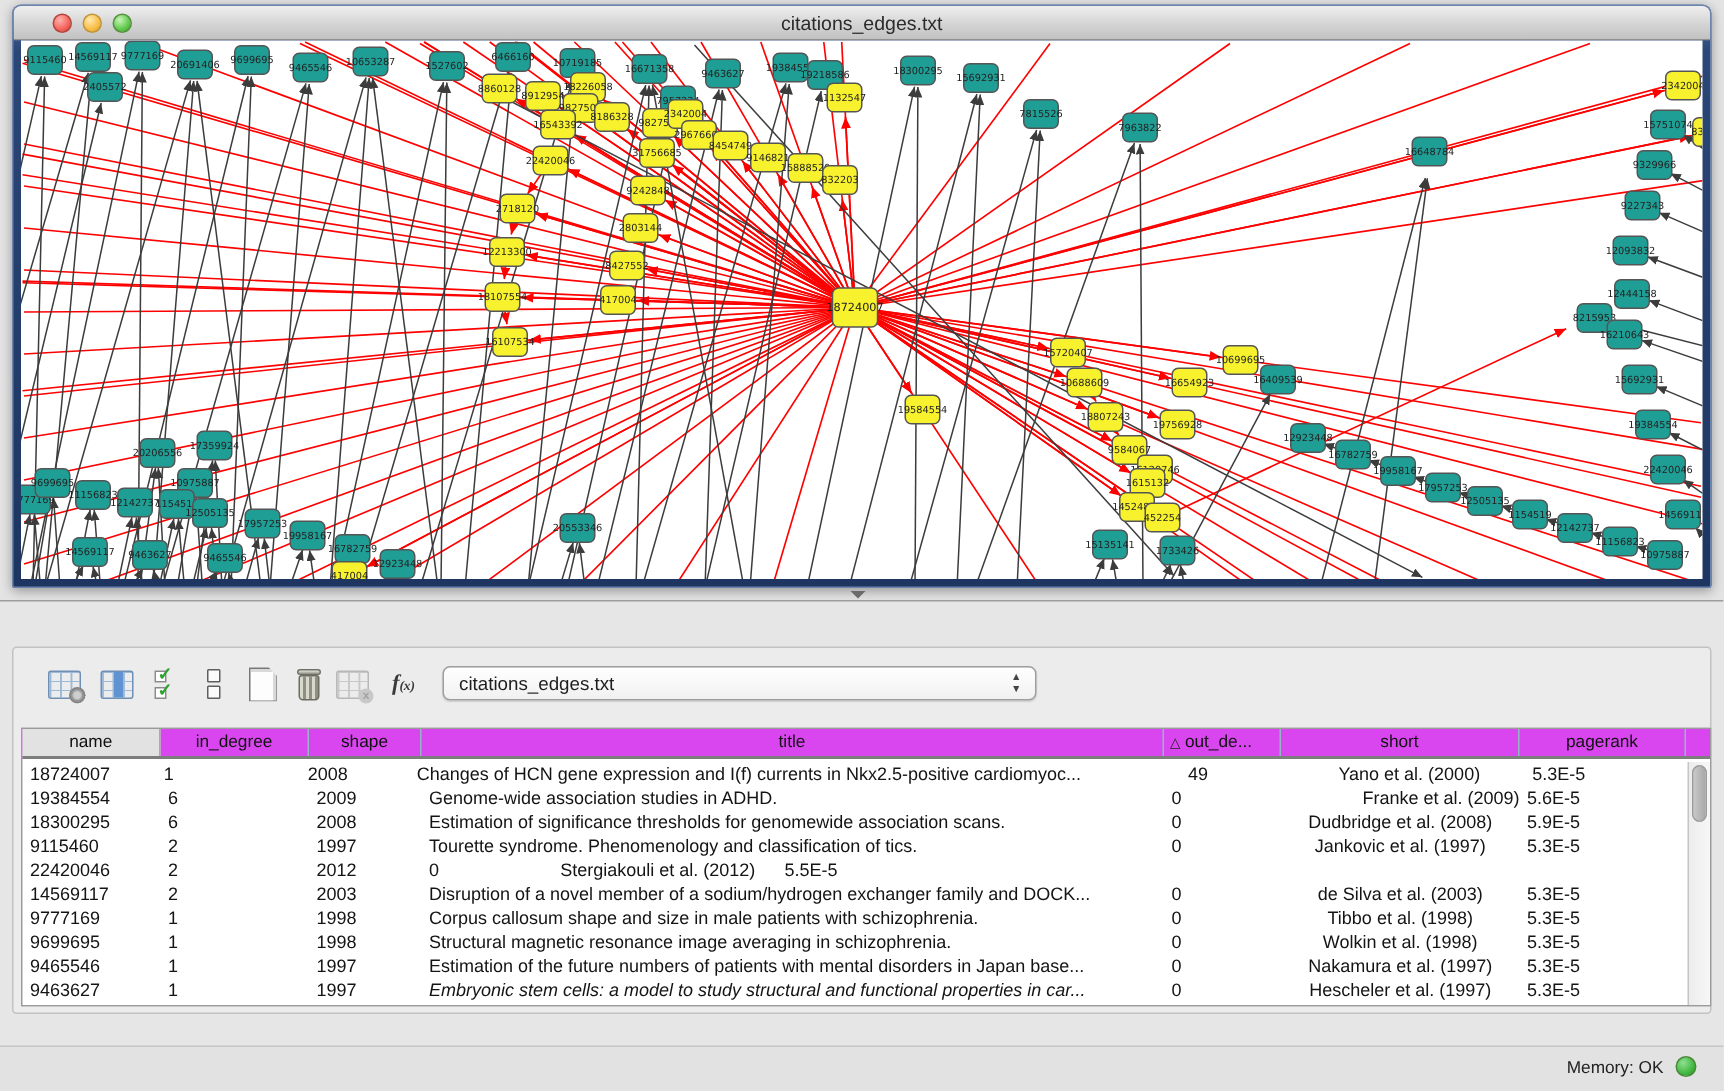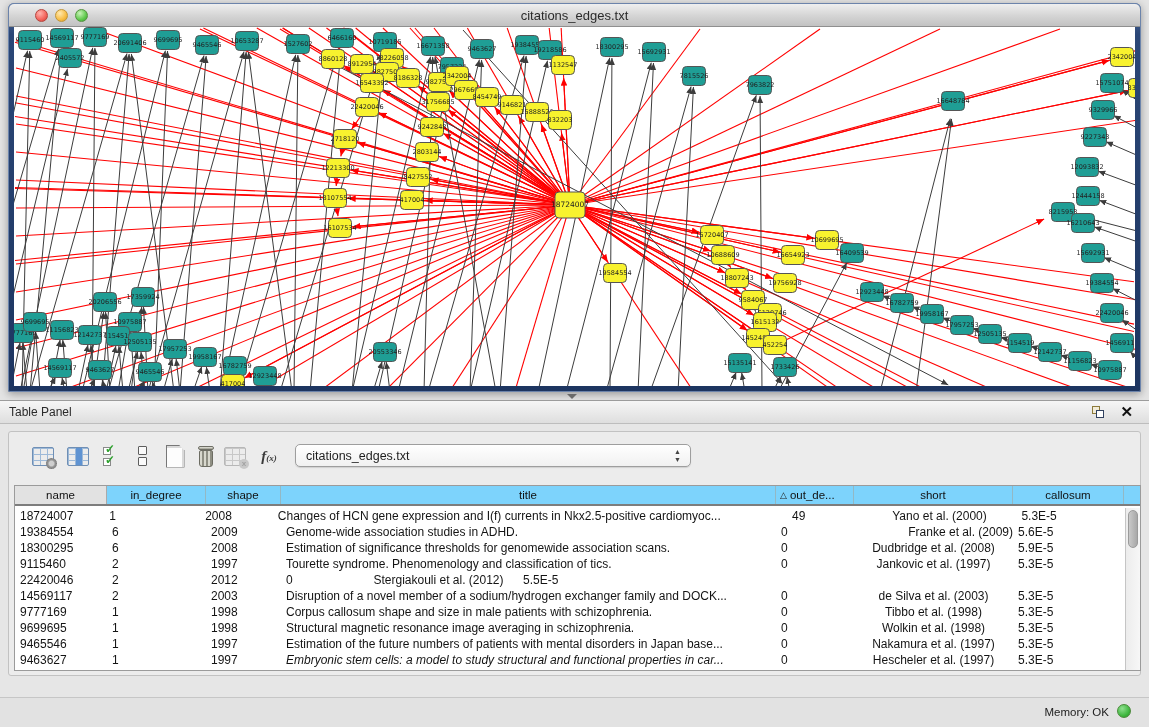--- a/index.html
+++ b/index.html
@@ -75,21 +75,21 @@
   #net-combo { position:absolute; left:280px; top:2px; width:396px; height:23px;
     background:linear-gradient(180deg,#ffffff,#f1f1f1); border:1px solid #9e9e9e;
     border-radius:5px; box-shadow:0 1px 1px rgba(0,0,0,.12); }
   #net-combo .val { position:absolute; left:10px; top:4px; font-size:12.5px; color:#1e1e1e; }
   #net-combo .arrows { position:absolute; right:9px; top:3px; font-size:7px; color:#444; line-height:8px; text-align:center;}
 
   
   #data-table { position:absolute; left:5px; top:53px; width:1127px; height:186px;
     background:#ffffff; border:1px solid #9b9b9b; }
   #hdr-row { position:absolute; left:0; top:0; height:20px; width:1125px; display:flex;
-    border-bottom:2px solid #7d7d7d; background:#7dd3fc; }
+    border-bottom:2px solid #7d7d7d; background:#d946ef; }
   .hc { height:100%; font-size:11.5px; color:#111; display:flex; align-items:center;
     justify-content:center; border-right:1px solid #93b8c4; overflow:hidden; white-space:nowrap;}
   .hc.first { background:#e2e2e2; border-right:1px solid #aaa; }
   .hc .tri { font-size:9px; margin-right:3px; color:#222; }
   .hc.left { justify-content:flex-start; padding-left:4px; }
   #rows { position:absolute; left:0; top:22px; width:1109px; }
   .trow { display:flex; height:16px; line-height:16px; font-size:12px; color:#141414; white-space:nowrap;}
   .tc { overflow:hidden; padding-left:5px; }
   .tc.center { text-align:center; padding-left:0; }
   #vscroll { position:absolute; right:0px; top:22px; width:15px; bottom:0;
@@ -762,28 +762,20 @@
             <rect x="555" y="192" width="30" height="26" rx="4" fill="#f8f22e" stroke="#555555" stroke-width="1"></rect>
             <text x="570" y="207.3" text-anchor="middle" font-size="7.5" fill="#222" font-family="&quot;DejaVu Sans&quot;, sans-serif">18724007</text>
           </g>
         </svg>
     </div>
   </div>
 
   <div id="splitter-handle"></div>
 
   <div id="table-panel">
-    <div id="panel-header">
-      <span id="panel-title">Table Panel</span>
-      <span id="float-icon">
-          <span class="sq1"></span>
-          <span class="sq2"></span>
-        </span>
-      <span id="panel-close">✕</span>
-    </div>
 
     <div id="panel-inner">
       <div id="tbl-toolbar">
         <span class="tb-icon" style="left:14px">
           <span class="mini-table">
               <span class="gear"></span>
             </span>
           </span>
         <span class="tb-icon" style="left:49px">
           <span class="mini-table">
@@ -842,21 +834,21 @@
               <span>title</span>
             </div>
             <div class="hc left" style="width: 78px;">
               <span class="tri">△</span>
               <span>out_de...</span>
             </div>
             <div class="hc" style="width: 159px;">
               <span>short</span>
             </div>
             <div class="hc" style="width: 111px;">
-              <span>callosum</span>
+              <span>pagerank</span>
             </div>
           </div>
         <div id="rows">
             <div class="trow">
               <div class="tc" style="width: 92px;">18724007</div>
               <div class="tc" style="width: 99px;">1</div>
               <div class="tc" style="width: 75px;">2008</div>
               <div class="tc" style="width: 495px;">Changes of HCN gene expression and I(f) currents in Nkx2.5-positive cardiomyoc...</div>
               <div class="tc" style="width: 78px; margin-left: 35px;">49</div>
               <div class="tc center" style="width: 159px;">Yano et al. (2000)</div>

